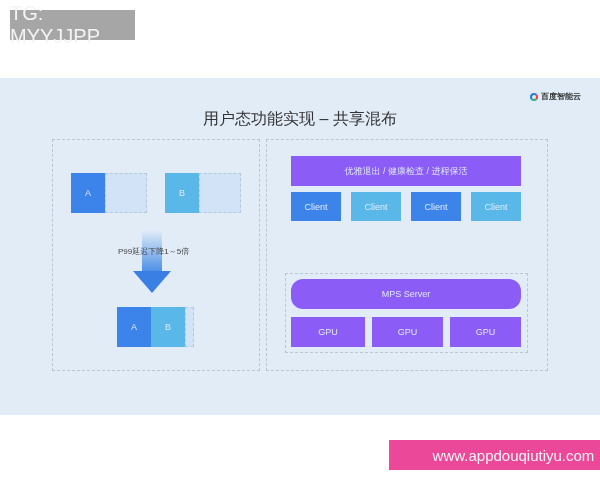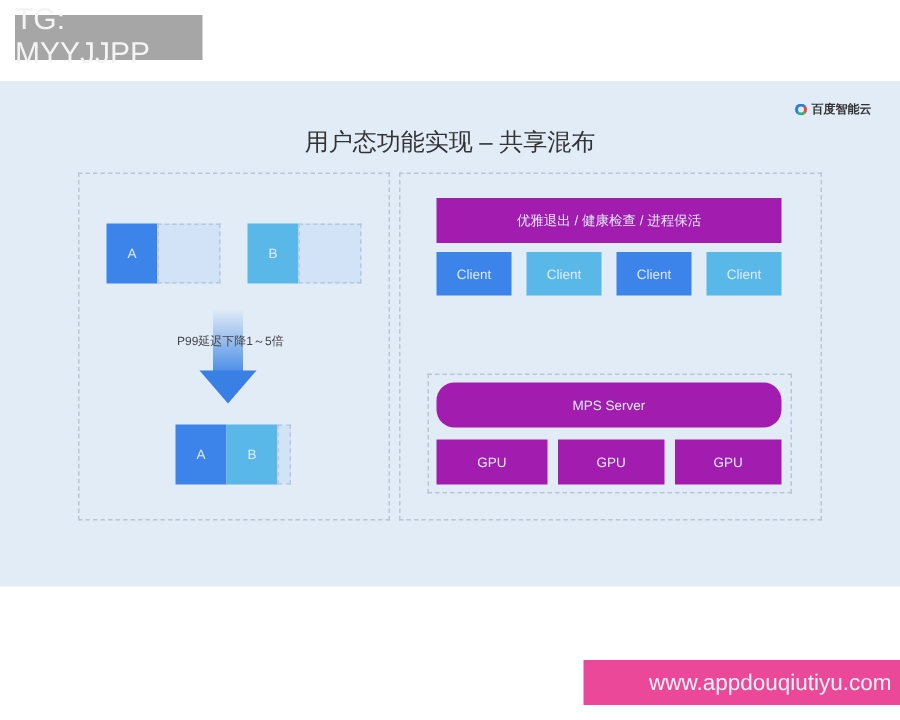--- a/index.html
+++ b/index.html
@@ -12,21 +12,21 @@
     position:absolute; left:10px; top:10px; width:125px; height:30px;
     background:#a6a6a6; color:#f4f4f4; font-size:20px;
     display:flex; align-items:center; justify-content:center;
   }
   .wm-bottom {
     position:absolute; left:389px; top:440px; width:201px; height:30px;
     background:#ec4899; color:#f4f4f4; font-size:15px;
     display:flex; align-items:center; justify-content:center;padding-left:24px;
   }
   .slide {
-    position:absolute; left:0; top:54px; width:600px; height:337px;
+    position:absolute; left:0; top:78px; width:600px; height:337px;
     background:#e1ecf7;
   }
   .logo {
     position:absolute; left:530px; top:13px; display:flex; align-items:center; gap:3px;
     font-size:8px; color:#333; font-weight:bold;
   }
   .logo-ring {
     width:8px; height:8px; border-radius:50%;
     border:2px solid #2a7fd0; border-right-color:#e24a3b; border-bottom-color:#2fb27d;
     box-sizing:border-box;
@@ -37,21 +37,21 @@
   }
   .panel {
     position:absolute; border:1px dashed #b9c6d3; box-sizing:border-box;
   }
   .box {
     position:absolute; display:flex; align-items:center; justify-content:center;
     color:#dfeaf7; font-size:9px; box-sizing:border-box;
   }
   .blue { background:#3c83ea; }
   .sky { background:#5ab8e8; }
-  .navy { background:#a21caf; }
+  .navy { background:#8b5cf6; }
   .ghost { background:#d2e3f8; border:1px dashed #b6c8de; }
   .arrow-shaft {
     position:absolute; left:142px; top:152px; width:20px; height:42px;
     background:linear-gradient(to bottom, rgba(96,155,232,0), #4c8fe6);
   }
   .arrow-head {
     position:absolute; left:133px; top:193px; width:0; height:0;
     border-left:19px solid transparent; border-right:19px solid transparent;
     border-top:22px solid #3a7fe4;
   }

